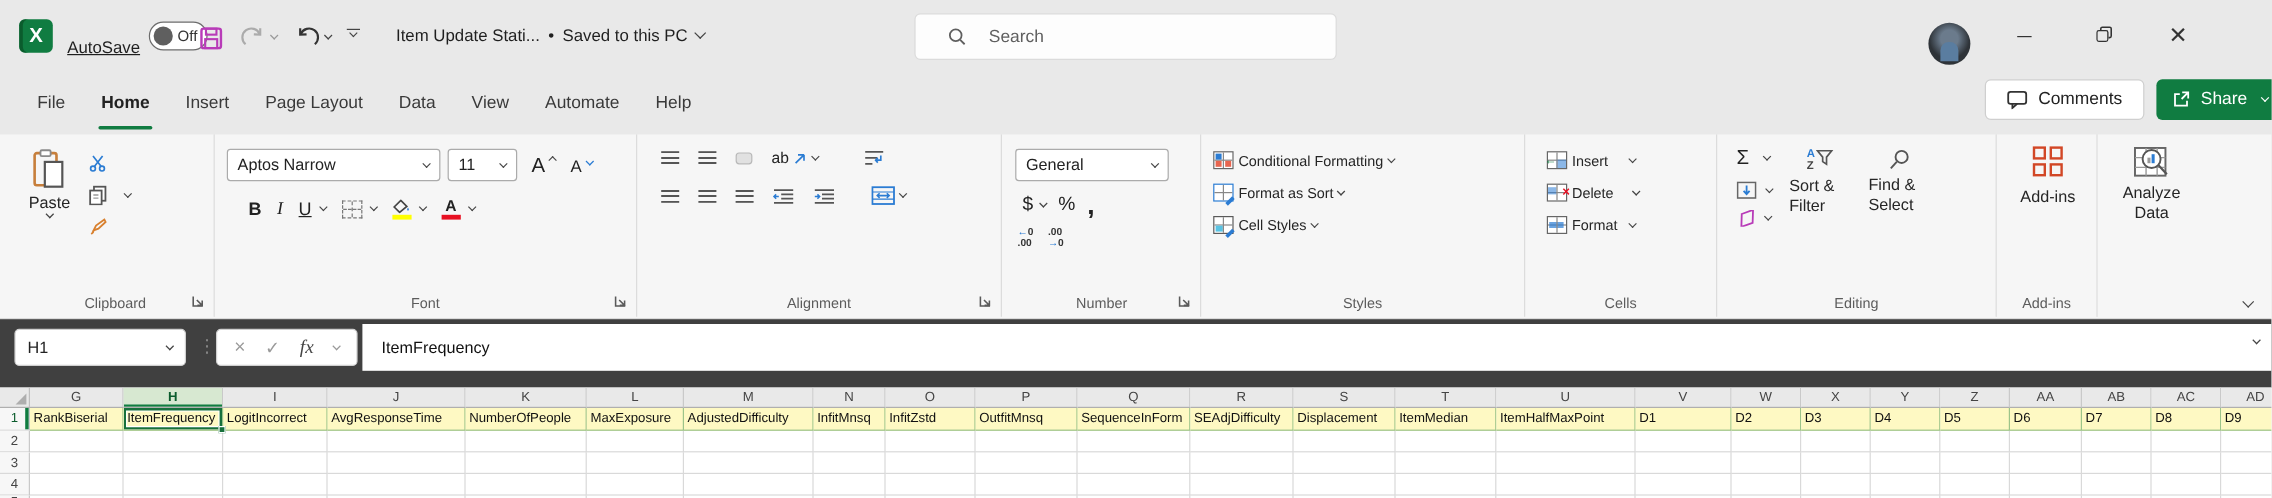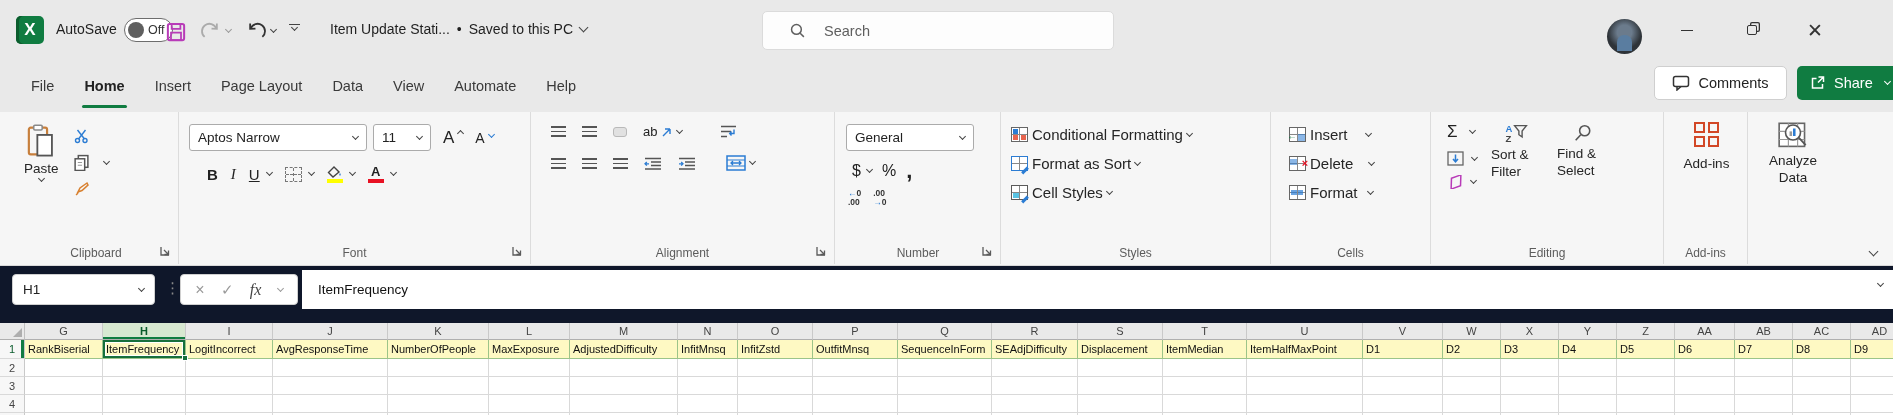--- a/index.html
+++ b/index.html
@@ -16,21 +16,21 @@
   .chev.white { border-color:#fff; }
   .chev.blue { border-color:#2B7CD3; }
 
   
   #titlebar { position:absolute; left:0; top:0; width:100%; height:60px; background:#E9E9E9;
               display:flex; align-items:center; }
   #xlicon { position:absolute; left:16px; top:16px; width:28px; height:28px; background:#107C41;
             border-radius:5px; color:#fff; font-weight:bold; font-size:17px; display:flex;
             align-items:center; justify-content:center; box-shadow:inset 3px 0 0 #0B5C2D; }
   .tb-text { font-size:14px; color:#1f1f1f; }
-  #autosave { position:absolute; left:56px; top:21px; }
+  #autosave { position:absolute; left:56px; top:31px;text-decoration:underline; }
   #as-toggle { position:absolute; left:124px; top:18px; width:49px; height:24px; border:1px solid #6d6d6d;
                border-radius:12px; background:#fff; display:flex; align-items:center; }
   #as-knob { width:16px; height:16px; border-radius:50%; background:#5f5f5f; margin-left:3px; }
   #as-state { font-size:12.5px; color:#333; margin-left:4px; }
   .qat-btn { position:absolute; top:22px; display:flex; align-items:center; gap:4px; }
   #title-group { position:absolute; left:330px; top:21px; display:flex; align-items:center; gap:7px; }
   #searchbox { position:absolute; left:762px; top:11px; width:352px; height:39px; background:#FDFDFD;
                border:1px solid #DBDBDB; border-radius:5px; display:flex; align-items:center;
                padding-left:26px; gap:18px; }
   #searchbox span { font-size:14.5px; color:#5f5f5f; }
@@ -65,38 +65,38 @@
   #ribbon { position:absolute; left:0; top:112px; width:100%; height:154px; background:#F6F6F6;
             border-bottom:1px solid #DADADA; }
   .group { position:absolute; top:0; height:152px; border-right:1px solid #DCDCDC;
            padding:12px 8px 22px 10px; }
   .g-label { position:absolute; bottom:4px; left:0; right:0; text-align:center; font-size:12px;
              color:#5c5c5c; }
   .launcher { position:absolute; right:5px; bottom:5px; width:14px; height:14px; }
   .bigbtn { display:flex; flex-direction:column; align-items:center; gap:3px; }
   .bigbtn .lbl { font-size:13.5px; color:#252525; }
   .btn { display:flex; align-items:center; gap:4px; }
-  .rlabel { font-size:15px; color:#252525; white-space:nowrap; }
+  .rlabel { font-size:12px; color:#252525; white-space:nowrap; }
   .combo { height:27px; background:#fff; border:1px solid #ABABAB; border-radius:3px;
            display:flex; align-items:center; justify-content:space-between; padding:0 8px;
            font-size:13.5px; color:#222; }
   .lines { width:15px; height:11px;
            background:repeating-linear-gradient(to bottom,#555 0 1.6px,transparent 1.6px 4.7px); }
   .selbox { background:#E1E1E1; border:1px solid #B9B9B9; border-radius:3px; padding:4px 6px; }
   .minigrid { width:17px; height:15px; border:1.4px solid #666; position:relative; background:#fff; flex:none; }
   .minigrid::before { content:""; position:absolute; left:0; right:0; top:45%; border-top:1px solid #888; }
   .minigrid::after  { content:""; position:absolute; top:0; bottom:0; left:45%; border-left:1px solid #888; }
   .accent { position:absolute; font-size:10px; font-weight:bold; line-height:1; }
   .two-line { width:52px; font-size:13.5px; line-height:1.25; color:#252525; }
   .dec-ico { display:flex; flex-direction:column; font-size:8.5px; line-height:1.1; color:#333;
              font-weight:600; }
   .dec-ico .ar { color:#2B7CD3; }
 
   
-  #fbar { position:absolute; left:0; top:266px; width:100%; height:57px; background:#0f172a;padding-left:32px; }
+  #fbar { position:absolute; left:0; top:266px; width:100%; height:57px; background:#404040;padding-left:32px; }
   #namebox { position:absolute; left:12px; top:8px; width:143px; height:31px; background:#fff;
              border:1px solid #D0D0D0; border-radius:4px; display:flex; align-items:center;
              justify-content:space-between; padding:0 10px; font-size:13.5px; color:#222; }
   #fb-dots { position:absolute; left:165px; top:13px; color:#8a8a8a; font-size:15px; letter-spacing:0; }
   #fxbox { position:absolute; left:180px; top:8px; width:118px; height:31px; background:#fff;
            border:1px solid #D0D0D0; border-radius:4px; display:flex; align-items:center;
            justify-content:space-around; padding:0 6px; color:#9a9a9a; font-size:15px; }
   #fxbox .fx { font-family:"Liberation Serif", serif; font-style:italic; color:#444; font-size:16px; }
   #fcontent { position:absolute; left:302px; top:4px; right:0; height:39px; background:#fff;
               display:flex; align-items:center; padding-left:16px; font-size:13.5px; color:#111; }

